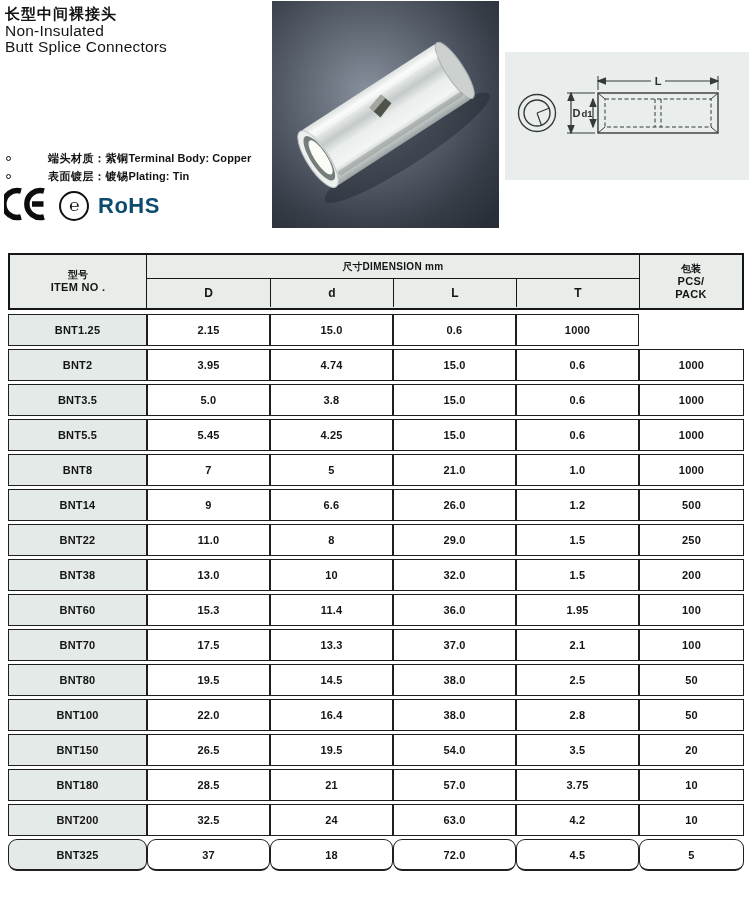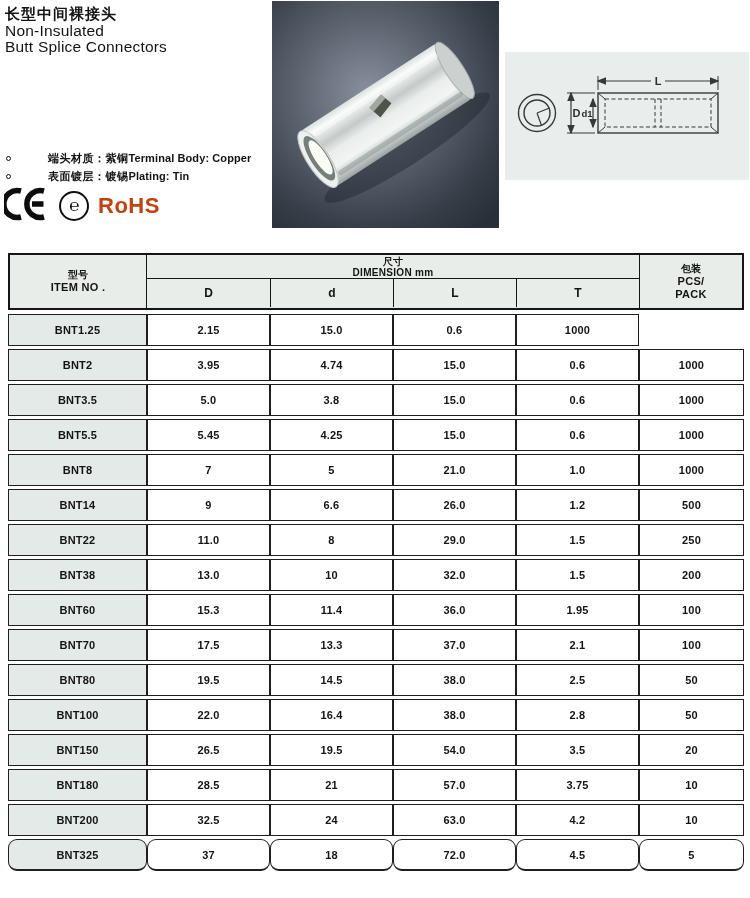--- a/index.html
+++ b/index.html
@@ -16,36 +16,36 @@
   .spec-line { font-size:11px; font-weight:bold; line-height:18px; white-space:nowrap; }
   .bullet { display:inline-block; width:5px; height:5px; border:1.5px solid #111;
     border-radius:50%; margin-right:5px; vertical-align:1px; }
   .spec-cn { display:inline-block; min-width:99px; letter-spacing:0.5px;padding-left:32px; }
   .spec-en { letter-spacing:0.1px; }
 
   .logos { position:absolute; left:4px; top:187px; display:flex; align-items:center; gap:9px; height:38px; }
   .badge { width:30px; height:30px; border:2.5px solid #101010; border-radius:50%;
     display:flex; align-items:center; justify-content:center;
     font-size:17px; font-weight:bold; color:#101010; }
-  .rohs { font-size:22px; font-weight:bold; letter-spacing:0.5px; color:#c2410c; }
+  .rohs { font-size:22px; font-weight:bold; letter-spacing:0.5px; color:#0c4a6e; }
 
   .photo { position:absolute; left:272px; top:1px; width:227px; height:227px; }
   .drawing { position:absolute; left:505px; top:52px; width:244px; height:128px; background:#e9eeec; }
 
   .table-wrap { margin-left:8px; width:736px; }
 
   .thead { display:grid; grid-template-columns:137px 492px 103px;
     border:2px solid #161616; background:#e8ede9; height:57px; }
   .th-item, .th-pack { display:flex; flex-direction:column; align-items:center; justify-content:center; }
   .th-item { border-right:1px solid #161616; }
   .th-pack { border-left:1px solid #161616; }
   .th-cn { font-size:10px; font-weight:bold; line-height:12px; }
   .th-en { font-size:11px; font-weight:bold; line-height:13px; letter-spacing:0.3px; }
   .th-dim-top { height:24px; border-bottom:1px solid #161616; display:flex;
-    flex-direction:column; align-items:center; justify-content:center; }
+    flex-direction:row; align-items:center; justify-content:center; }
   .th-dim-top .th-cn { line-height:11px; }
   .th-dim-top .th-en { font-size:10px; line-height:11px; font-weight:bold; }
   .th-dim-cols { display:grid; grid-template-columns:repeat(4,1fr); height:28px; }
   .th-dim-cols .th-col { display:flex; align-items:center; justify-content:center;
     font-size:12px; font-weight:bold; }
   .th-dim-cols .th-col + .th-col { border-left:1px solid #161616; }
 
   .tbody { margin-top:4px; display:flex; flex-direction:column; gap:3px;text-align:center; }
   .trow { display:grid; grid-template-columns:139px 123px 123px 123px 123px 105px; }
   .cell { height:32px; border:1px solid #1f1f1f; background:#ffffff;

